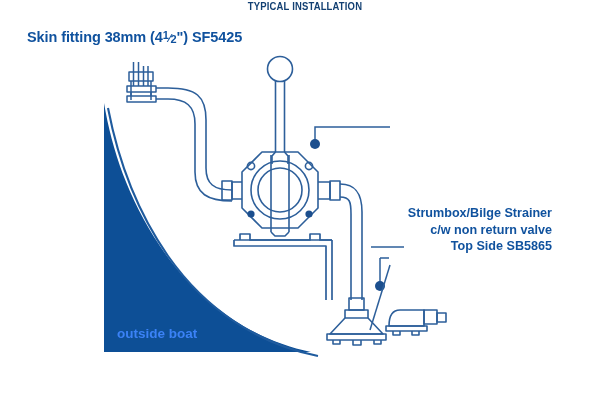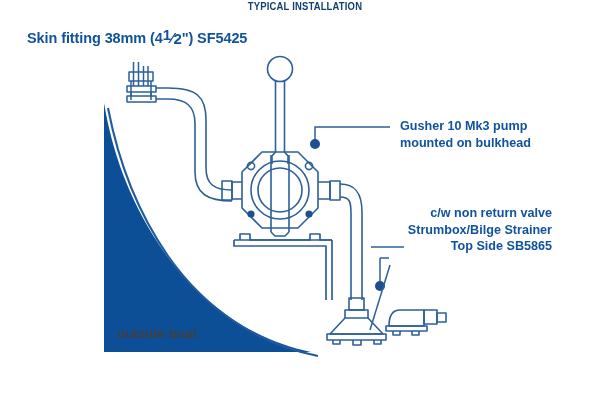--- a/index.html
+++ b/index.html
@@ -8,21 +8,21 @@
     width:610px;height:418px;position:relative;overflow:hidden;
     font-family:"Liberation Sans",sans-serif;
     -webkit-font-smoothing:antialiased;
   }
   #stage{position:absolute;inset:0;width:610px;height:418px;}
   svg{position:absolute;top:0;left:0;width:610px;height:418px;}
 
   .txt{position:absolute;color:#10529e;font-weight:bold;white-space:nowrap;}
 
   #title{left:27px;top:29px;font-size:14.5px;letter-spacing:-0.1px;}
-  #title .frac{font-size:15px;position:relative;}
+  #title .frac{font-size:11px;position:relative;}
   #title .num{position:relative;top:-3.5px;}
   #title .den{position:relative;top:1px;}
 
   #lbl-pump{left:400px;top:118px;font-size:12.6px;line-height:16.5px;text-align:left;}
   #lbl-strum{right:58px;top:205px;font-size:12.6px;line-height:16.5px;text-align:right;}
 
   #outside-boat{left:117px;top:326px;color:#ffffff;font-size:13.5px;font-weight:bold;}
   #caption{left:0;right:0;top:366px;text-align:center;color:#123f72;
            font-size:11px;font-weight:bold;letter-spacing:0.2px;
            transform:scaleX(0.86);transform-origin:center;}
@@ -143,28 +143,24 @@
 
       <line x1="390" y1="265" x2="370" y2="330"></line>
     </g>
 
   </svg>
 
   <div class="txt" id="title">
     <span>Skin fitting 38mm (4</span><span class="frac"><span class="num">1</span><span>⁄</span><span class="den">2</span></span><span>") SF5425</span>
   </div>
 
-  <div class="txt" id="lbl-pump">
-    <span class="blk">Gusher 10 Mk3 pump</span>
-    <span class="blk">mounted on bulkhead</span>
-  </div>
 
   <div class="txt" id="lbl-strum">
+    <span class="blk">Strumbox/Bilge Strainer</span>
     <span class="blk">c/w non return valve</span>
-    <span class="blk">Strumbox/Bilge Strainer</span>
     <span class="blk">Top Side SB5865</span>
   </div>
 
-  <div id="outside-boat" class="txt" style="color:#404040">outside boat</div>
+  <div id="outside-boat" class="txt" style="color:#3b82f6">outside boat</div>
 
   <div id="caption">TYPICAL INSTALLATION</div>
 
 </div>
 
 </body></html>

